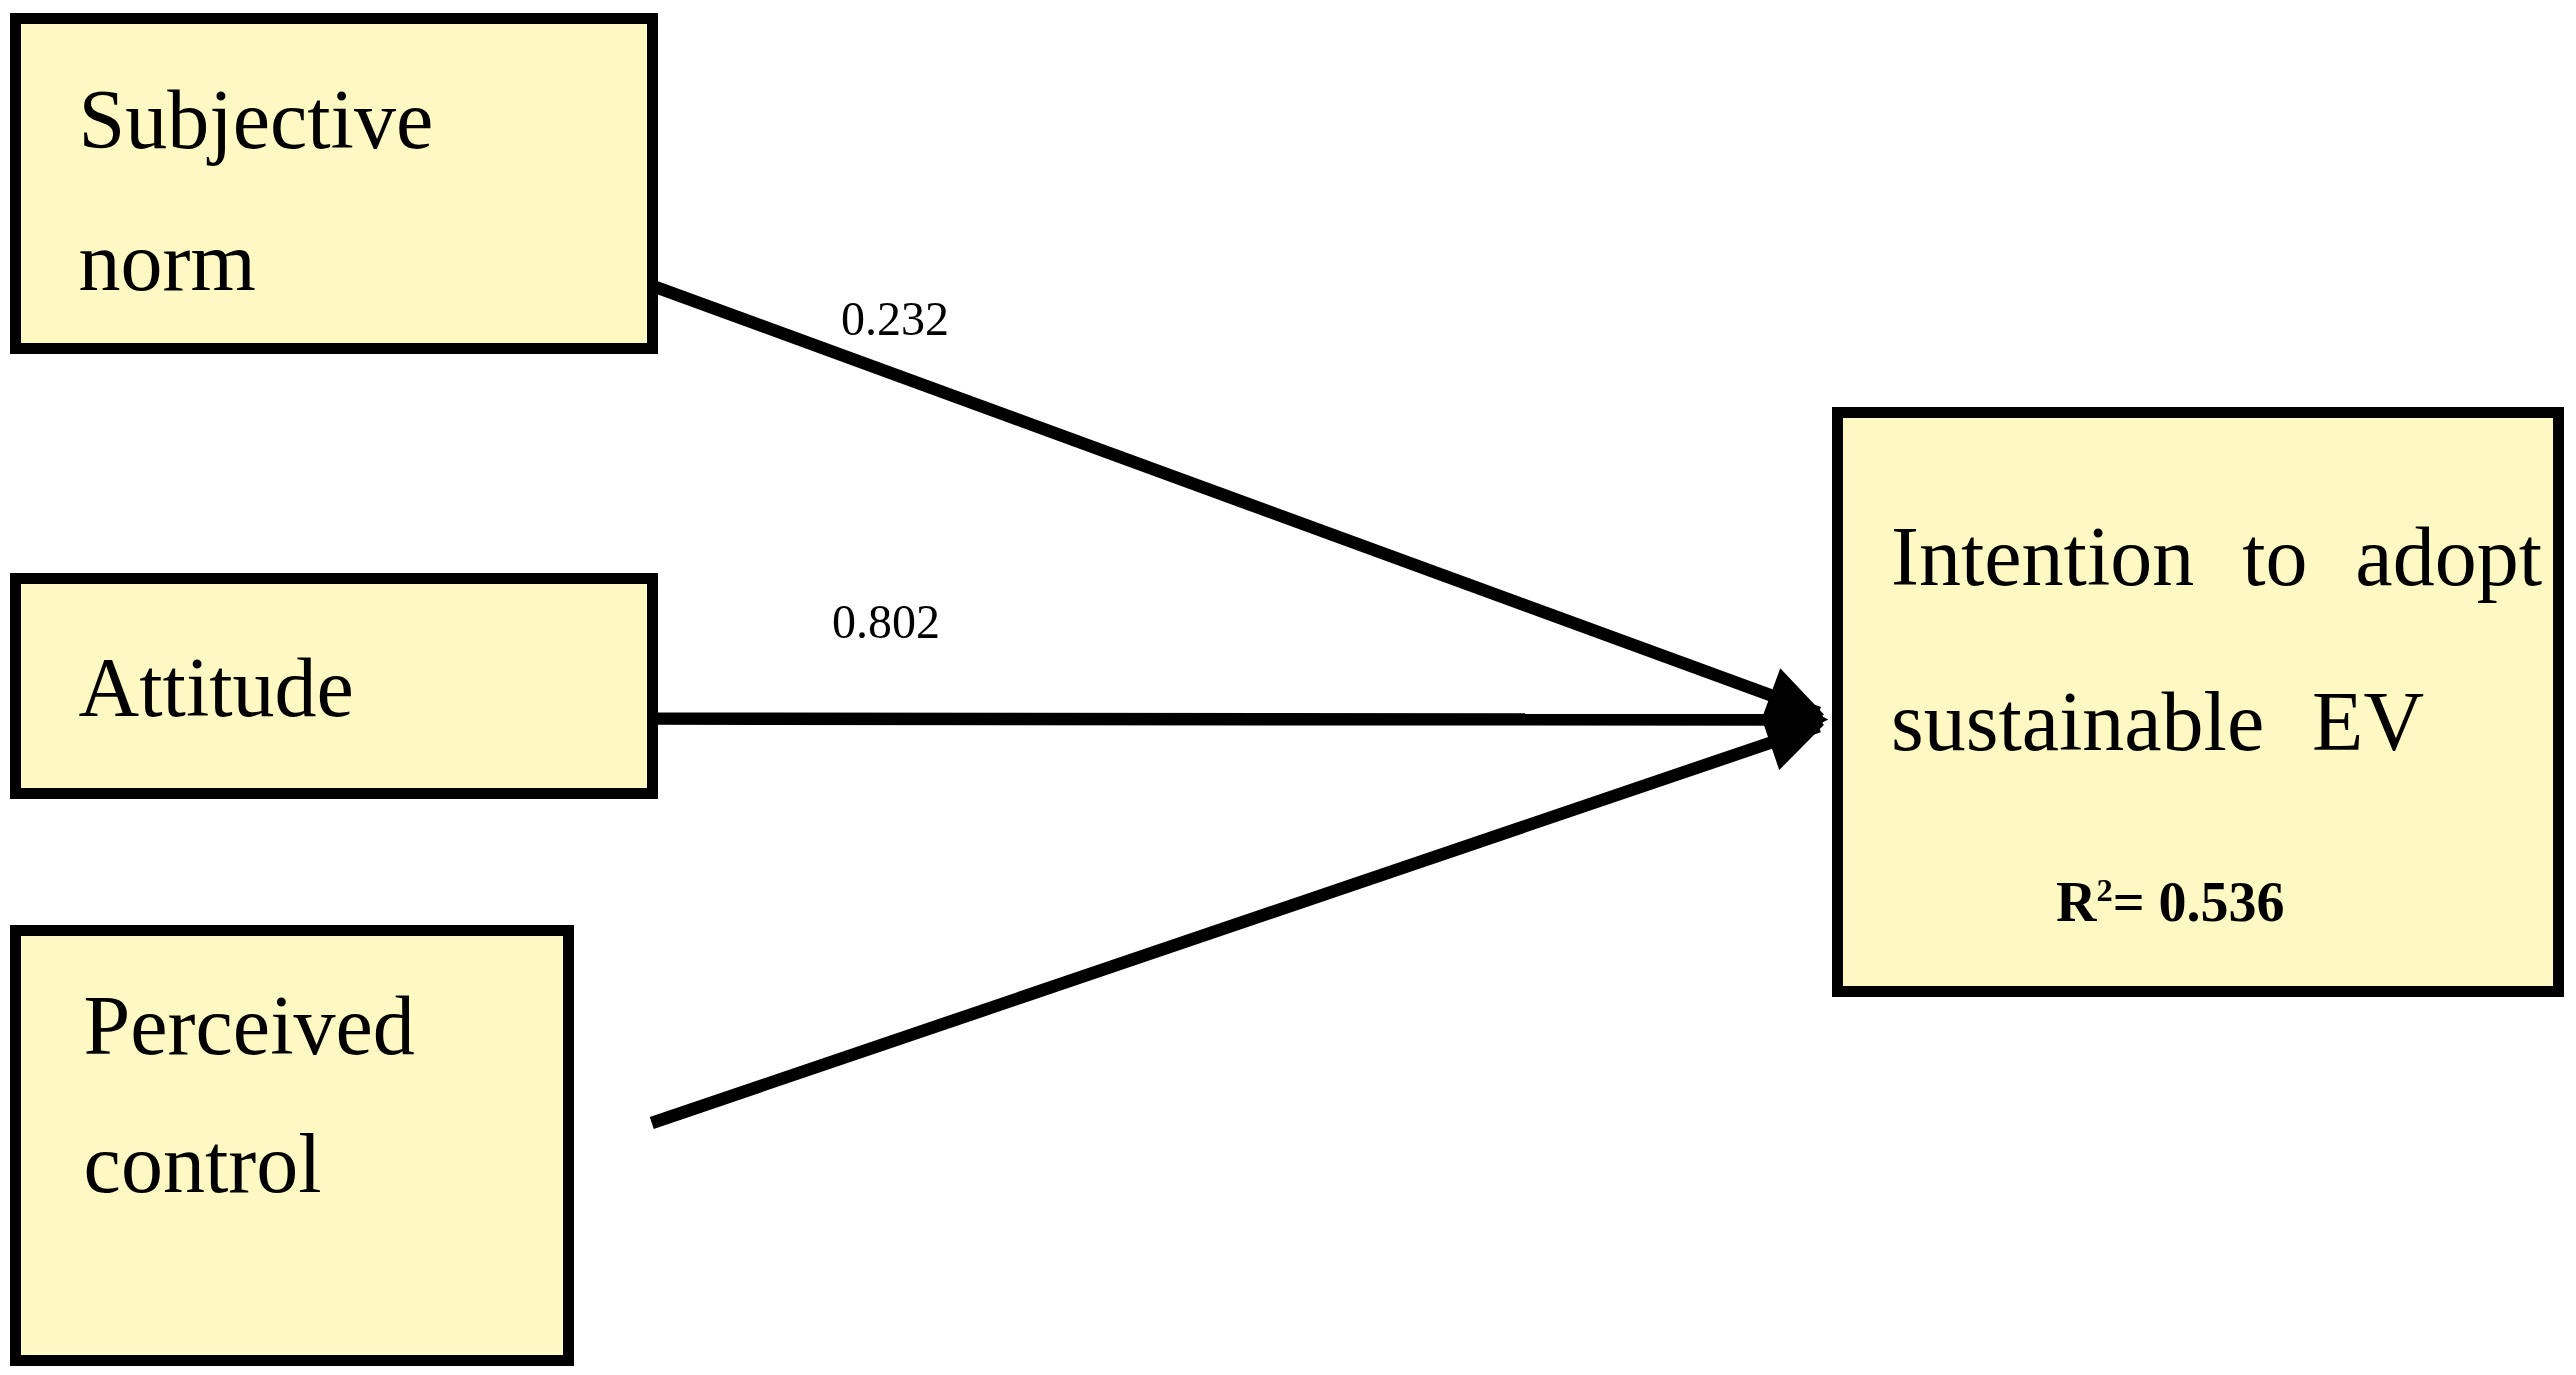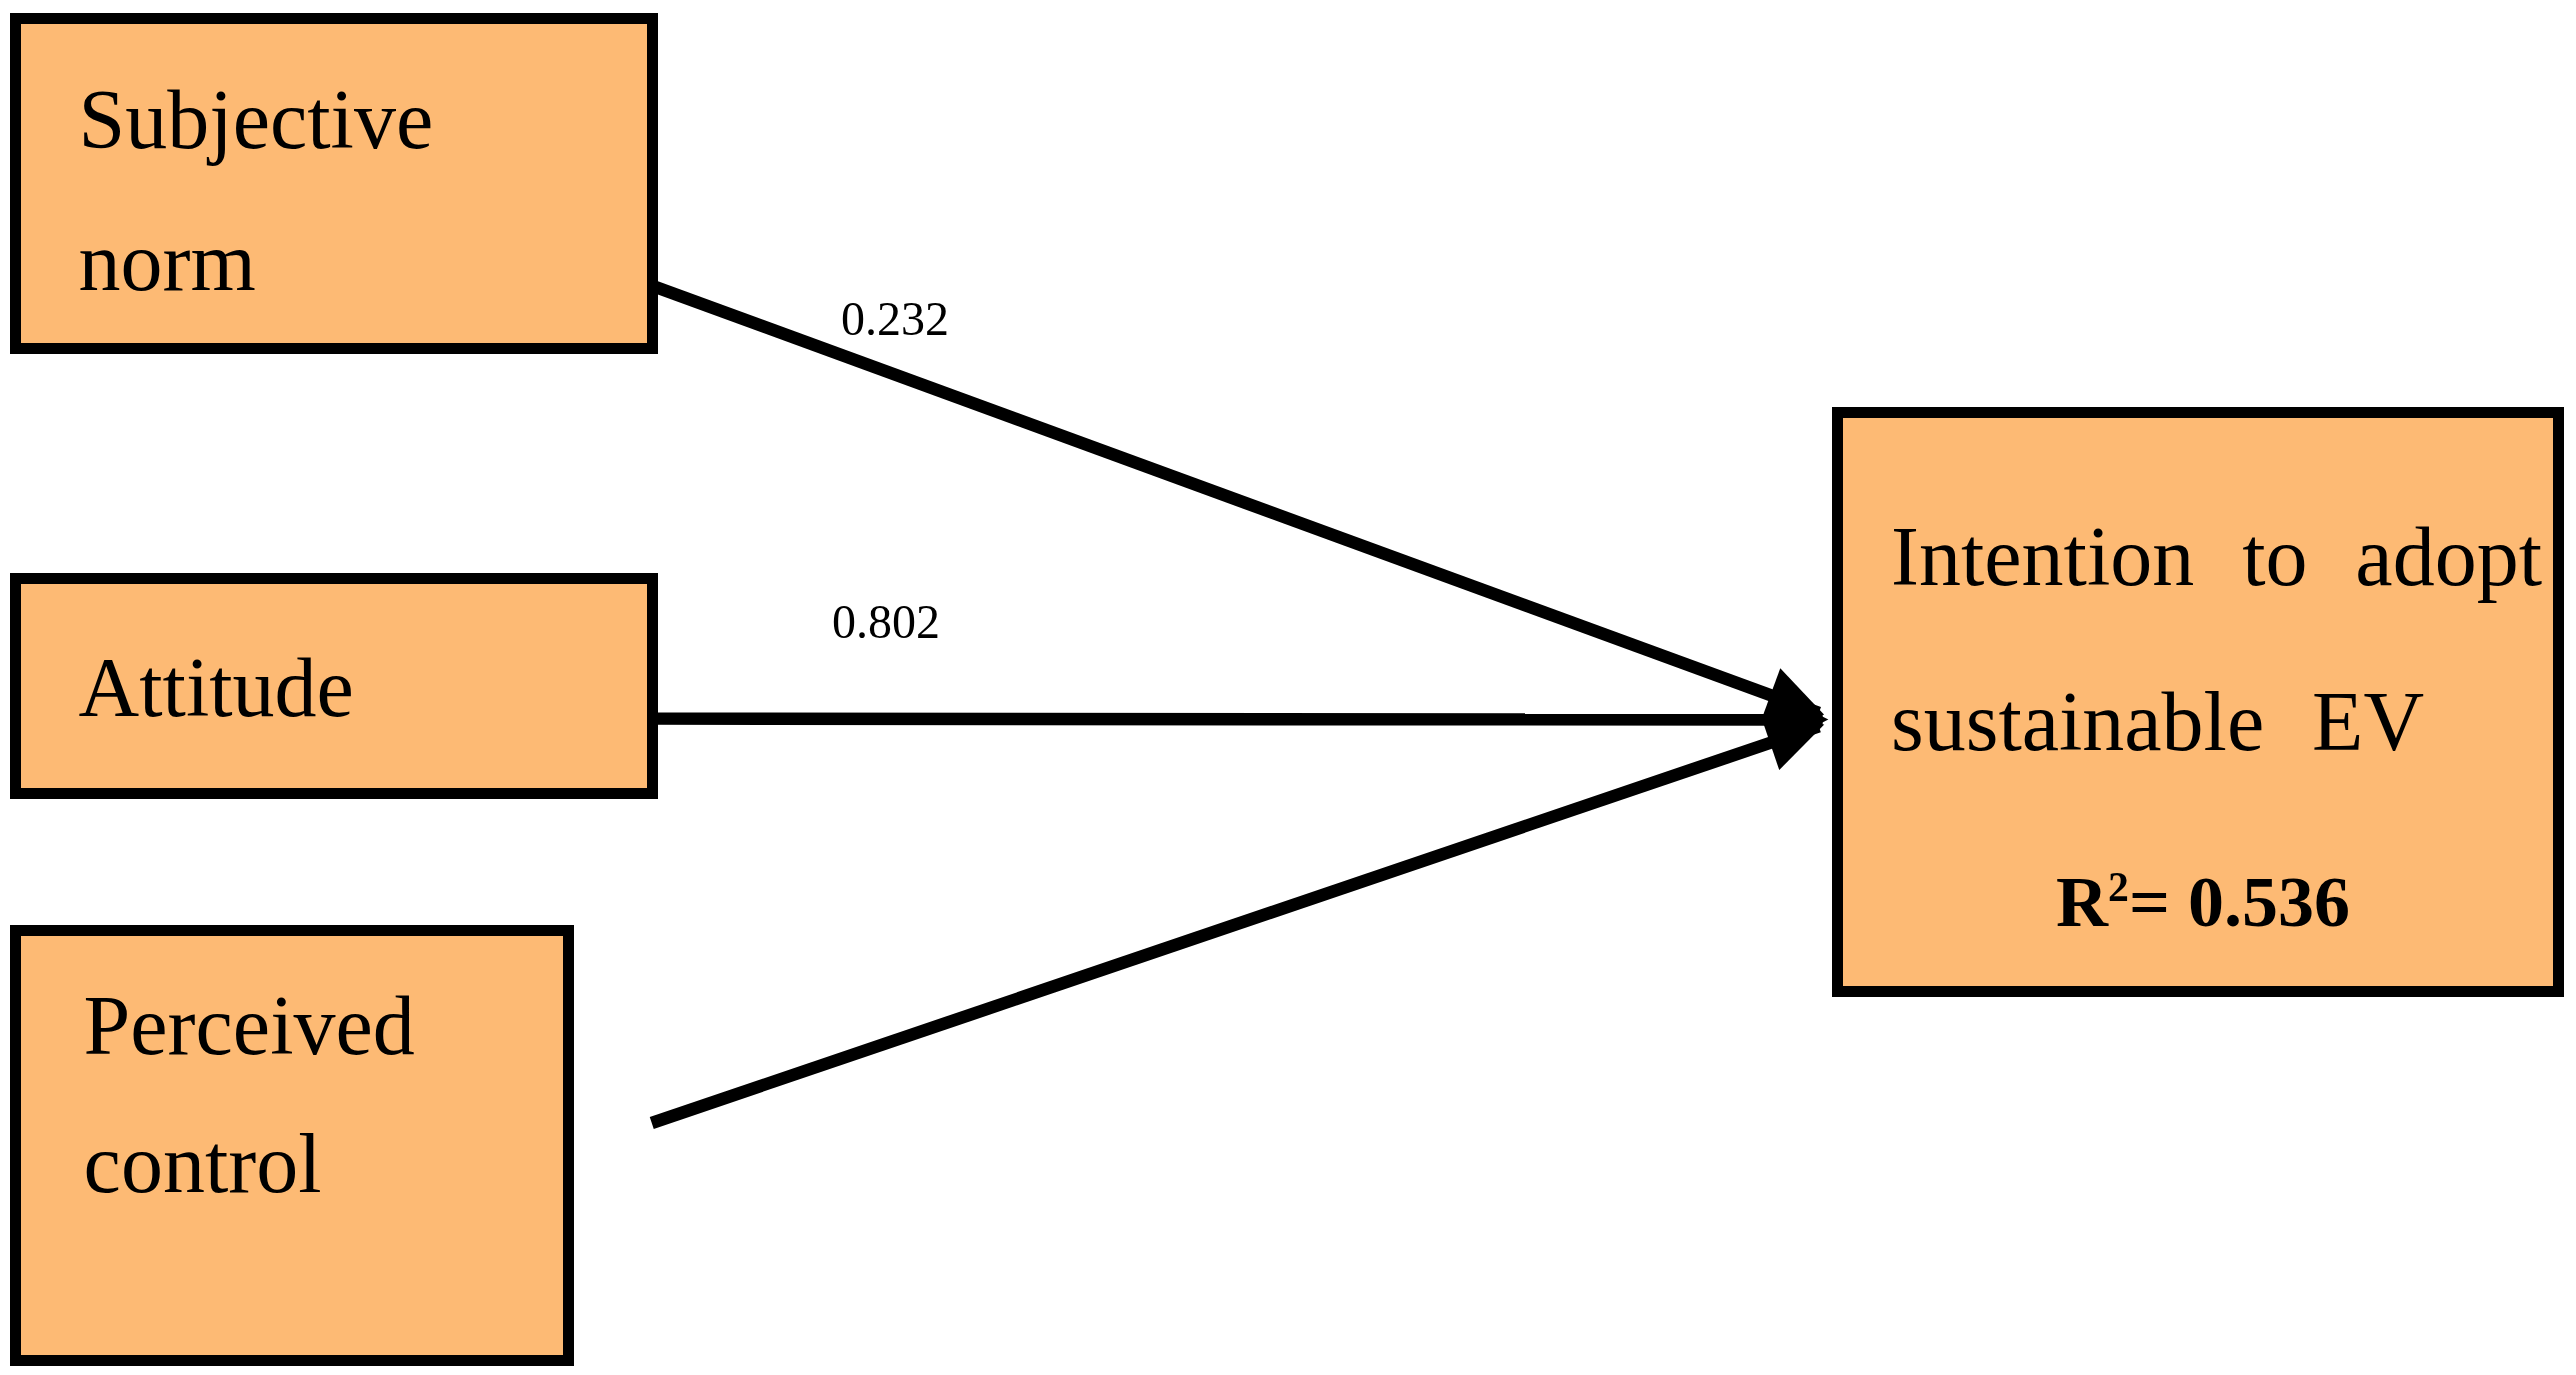--- a/index.html
+++ b/index.html
@@ -21,21 +21,21 @@
     left: 0;
     top: 0;
     width: 2576px;
     height: 1375px;
     z-index: 1;
   }
   .box {
     position: absolute;
     box-sizing: border-box;
     border: 11.5px solid #000000;
-    background: #fdba74;
+    background: #fef9c3;
     z-index: 2;
   }
   .box-sn {
     left: 9.6px; top: 13.4px; width: 648px; height: 341px;
   }
   .box-att {
     left: 9.6px; top: 573px; width: 648px; height: 226px;
   }
   .box-pbc {
     left: 9.6px; top: 925px; width: 564px; height: 441px;
@@ -59,21 +59,21 @@
     line-height: 138px;
   }
   .box-int .box-text {
     padding: 56px 0 0 48px;
     line-height: 165px;
     word-spacing: 0.32em;
   }
   .r2-line {
     margin: 50px 0 0 165px;
     font-weight: bold;
-    font-size: 72px;
+    font-size: 56px;
     line-height: 96px;
     word-spacing: normal;
   }
   .r2-line sup {
     font-size: 58%;
     vertical-align: super;
     line-height: 0;
   }
   .coef {
     position: absolute;

